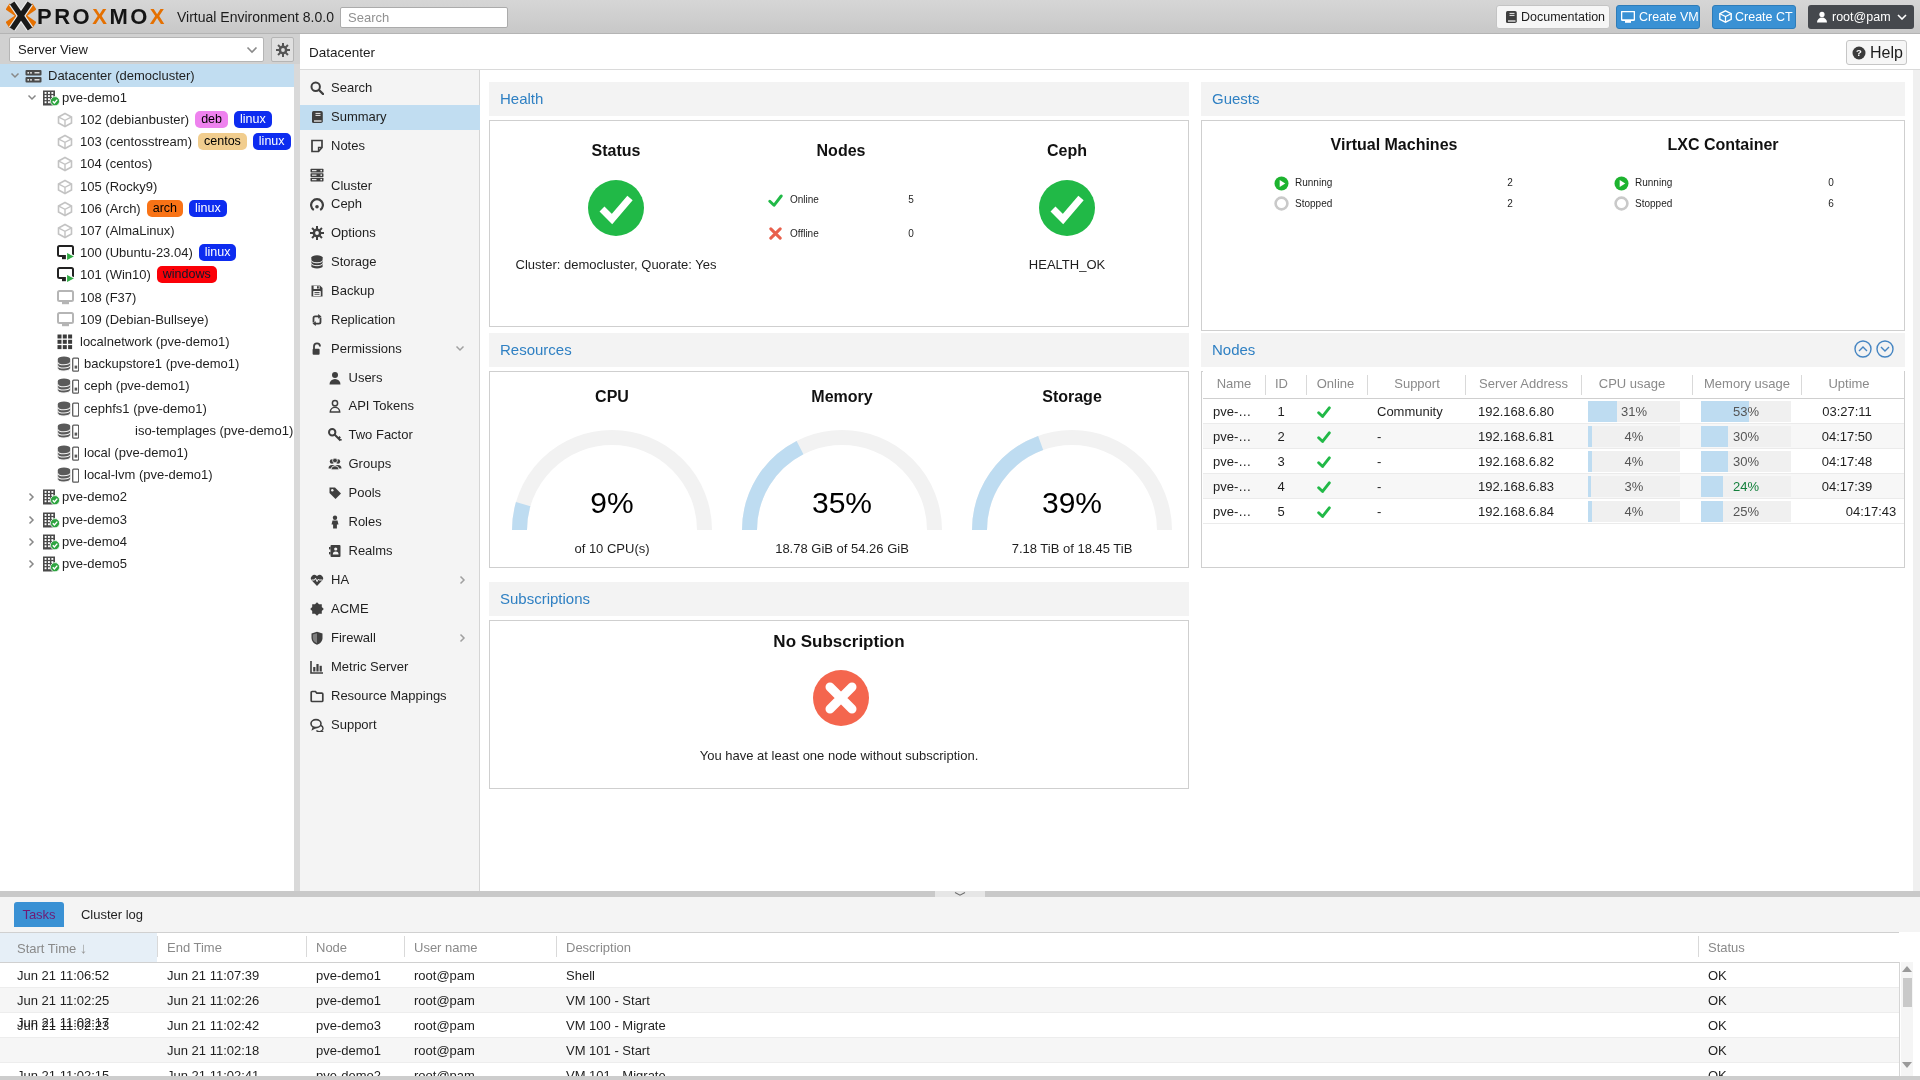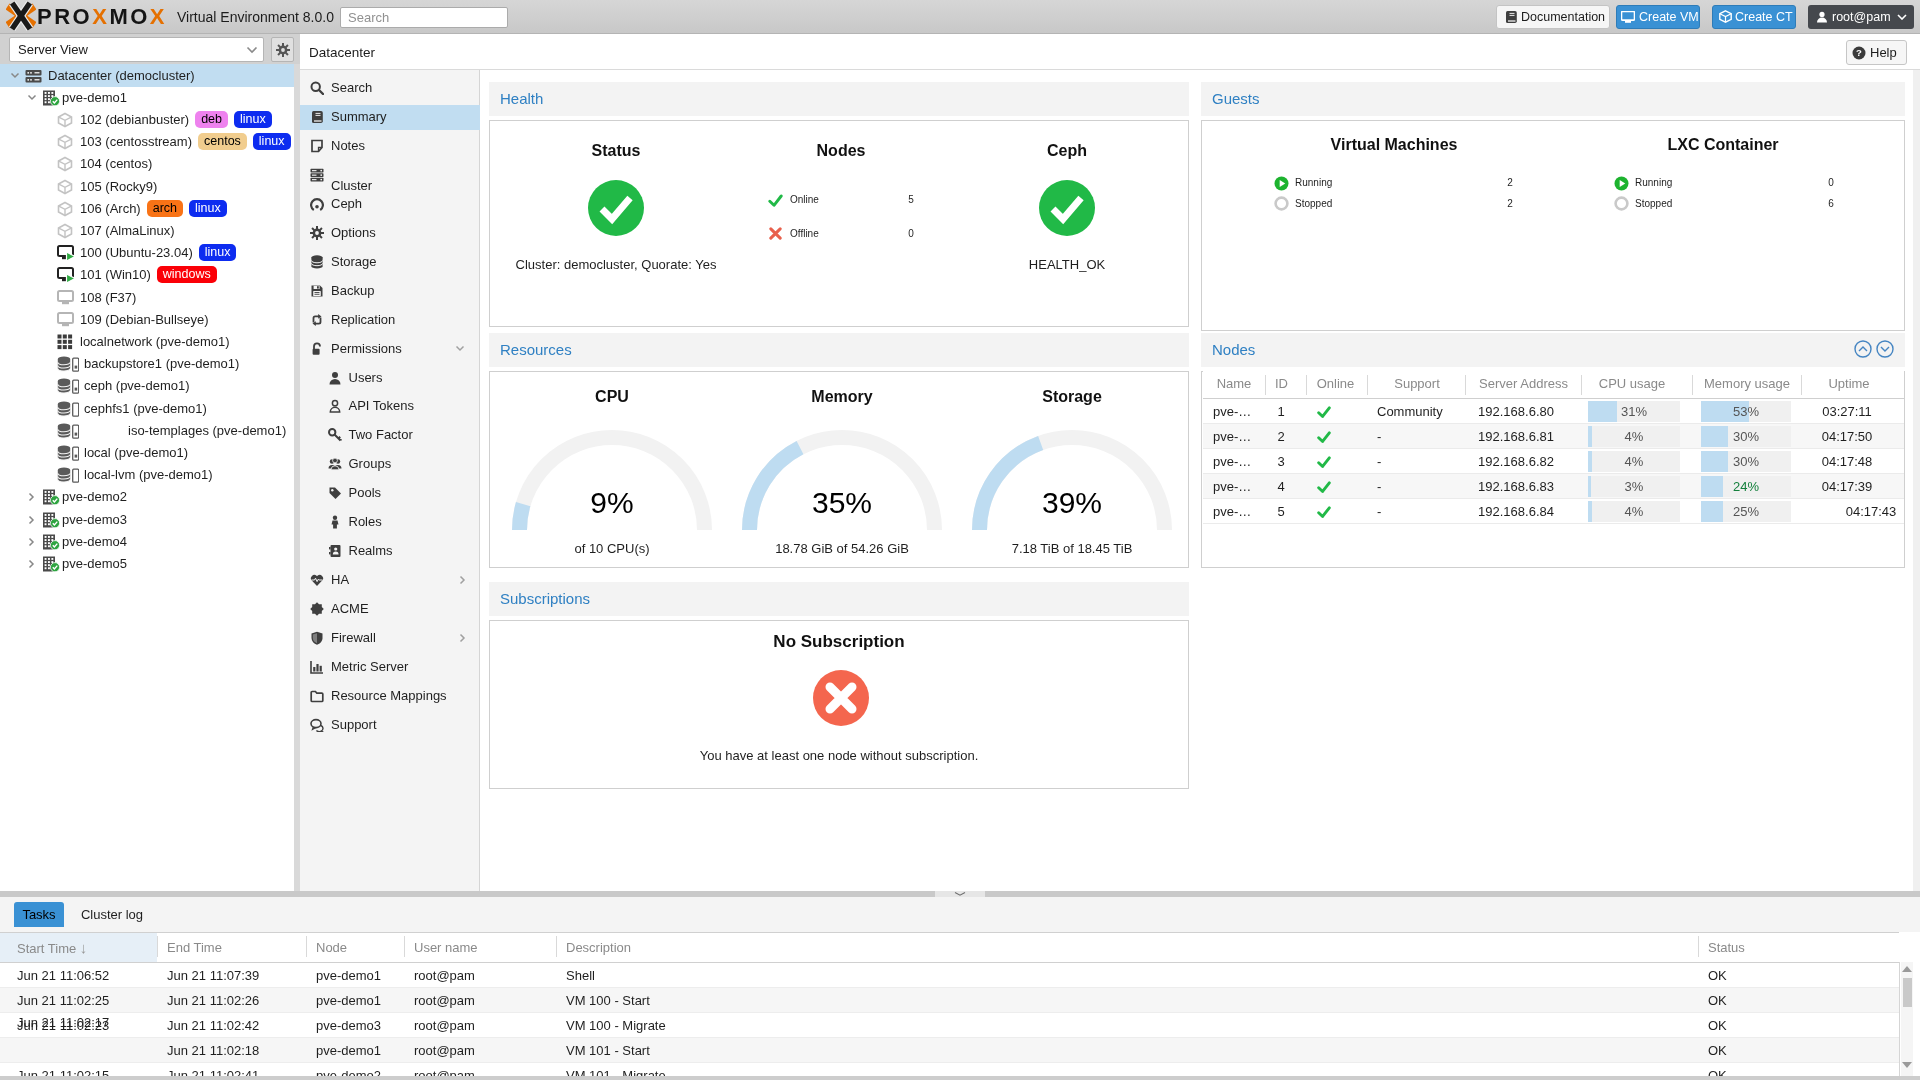--- a/index.html
+++ b/index.html
@@ -83,21 +83,21 @@
     <circle cx="7" cy="7" r="1.9" fill="#e0e0e0"></circle>
   </svg>
 <div class="abs" style="left:294px;top:64px;width:6px;height:830px;background:#d9d9d9;"></div>
 <div class="abs" style="left:300px;top:34px;width:1620px;height:36px;background:#fff;border-bottom:1px solid #dadada;"></div>
 <div class="lt" style="left:309px;top:42px;height:21px;line-height:21px;font-size:13.5px;color:#1c1c1c;">Datacenter</div>
 <div class="abs" style="left:1846px;top:40px;width:61px;height:25px;background:#f6f6f6;border:1px solid #c6c6c6;border-radius:3px;"></div>
 <svg width="14" height="14" viewBox="0 0 14 14" style="position:absolute;left:1852px;top:46px;">
     <circle cx="7" cy="7" r="6.5" fill="#3b3b3b"></circle>
     <text x="7" y="10.4" font-size="9.5" fill="#fff" text-anchor="middle" font-family="Liberation Sans" font-weight="bold">?</text>
   </svg>
-<div class="lt" style="left:1870px;top:43px;height:19px;line-height:19px;font-size:13px;color:#1c1c1c;">Help</div>
+<div class="lt" style="left:1870px;top:43px;height:19px;line-height:19px;font-size:16px;color:#1c1c1c;">Help</div>
 <div class="abs" style="left:0;top:64px;width:294px;height:830px;background:#fff;"></div>
 <div class="abs" style="left:0;top:64.4px;width:294px;height:22.2px;background:#c1ddf1;"></div>
 <svg width="10" height="10" viewBox="0 0 10 10" style="position:absolute;left:10px;top:70.5px;">
     <path d="M1.5 2.5 L5 6 L8.5 2.5" fill="none" stroke="#888" stroke-width="1.5"></path>
   </svg>
 <svg width="17" height="15" viewBox="0 0 17 15" style="position:absolute;left:25px;top:68.5px;">
     <rect x="0.5" y="1" width="16" height="5.6" rx="1" fill="#4a4a4a"></rect>
     <rect x="0.5" y="8" width="16" height="5.6" rx="1" fill="#4a4a4a"></rect>
     <circle cx="3.2" cy="3.8" r="0.9" fill="#fff"></circle>
     <circle cx="6" cy="3.8" r="0.9" fill="#fff"></circle>
@@ -162,21 +162,21 @@
     <rect x="1" y="1" width="15" height="10" rx="1.5" fill="none" stroke="#222" stroke-width="2"></rect>
     <rect x="5" y="12" width="7" height="2.2" fill="#222"></rect>
     <path d="M9.5 7 L18 11.5 L9.5 16 Z" fill="#2fab43" stroke="#fff" stroke-width="1.2"></path>
   </svg>
 <div class="lt t14" style="left:80px;top:243.1px;height:20px;line-height:20px;text-align:center;">100 (Ubuntu-23.04)<span class="tag" style="background:#0d2cf0;color:#fff;">linux</span></div>
 <svg width="19" height="17" viewBox="0 0 19 17" style="position:absolute;left:57px;top:267.3px;">
     <rect x="1" y="1" width="15" height="10" rx="1.5" fill="none" stroke="#222" stroke-width="2"></rect>
     <rect x="5" y="12" width="7" height="2.2" fill="#222"></rect>
     <path d="M9.5 7 L18 11.5 L9.5 16 Z" fill="#2fab43" stroke="#fff" stroke-width="1.2"></path>
   </svg>
-<div class="lt t14" style="left:80px;top:265.3px;height:20px;line-height:20px;">101 (Win10)<span class="tag" style="background:#fb0007;color:#ffffff;">windows</span></div>
+<div class="lt t14" style="left:80px;top:265.3px;height:20px;line-height:20px;">101 (Win10)<span class="tag" style="background:#fb0007;color:#0f172a;">windows</span></div>
 <svg width="19" height="17" viewBox="0 0 19 17" style="position:absolute;left:57px;top:289.5px;">
     <rect x="1" y="1" width="15" height="10" rx="1.5" fill="none" stroke="#b5b5b5" stroke-width="2"></rect>
     <rect x="5" y="12" width="7" height="2.2" fill="#b5b5b5"></rect>
   </svg>
 <div class="lt t14" style="left:80px;top:287.5px;height:20px;line-height:20px;">108 (F37)</div>
 <svg width="19" height="17" viewBox="0 0 19 17" style="position:absolute;left:57px;top:311.70000000000005px;">
     <rect x="1" y="1" width="15" height="10" rx="1.5" fill="none" stroke="#b5b5b5" stroke-width="2"></rect>
     <rect x="5" y="12" width="7" height="2.2" fill="#b5b5b5"></rect>
   </svg>
 <div class="lt t14" style="left:80px;top:309.7px;height:20px;line-height:20px;">109 (Debian-Bullseye)</div>
@@ -215,21 +215,21 @@
     <rect x="15.7" y="2.2" width="6" height="13" rx="1" fill="#fff" stroke="#5a5a5a" stroke-width="1.3"></rect>
   </svg>
 <div class="lt t14" style="left:84px;top:398.5px;height:20px;line-height:20px;">cephfs1 (pve-demo1)</div>
 <svg width="22" height="16" viewBox="0 0 22 16" style="position:absolute;left:57px;top:422.70000000000005px;">
     <ellipse cx="7" cy="3" rx="6.2" ry="2.6" fill="#5a5a5a"></ellipse>
     <path d="M0.8 3 v9.5 a6.2 2.6 0 0 0 12.4 0 V3" fill="#5a5a5a"></path>
     <path d="M0.8 6.2 a6.2 2.6 0 0 0 12.4 0 M0.8 9.4 a6.2 2.6 0 0 0 12.4 0 M0.8 12.4 a6.2 2.6 0 0 0 12.4 0" fill="none" stroke="#f5f5f5" stroke-width="1.1"></path>
     <rect x="15.7" y="2.2" width="6" height="13" rx="1" fill="#fff" stroke="#5a5a5a" stroke-width="1.3"></rect>
     <rect x="17.6" y="9.6" width="2.6" height="3" fill="#5a5a5a"></rect>
   </svg>
-<div class="lt t14" style="left:84px;top:420.7px;height:20px;line-height:20px;padding-left:44px;">iso-templages (pve-demo1)</div>
+<div class="lt t14" style="left:91px;top:420.7px;height:20px;line-height:20px;padding-left:44px;">iso-templages (pve-demo1)</div>
 <svg width="22" height="16" viewBox="0 0 22 16" style="position:absolute;left:57px;top:444.9px;">
     <ellipse cx="7" cy="3" rx="6.2" ry="2.6" fill="#5a5a5a"></ellipse>
     <path d="M0.8 3 v9.5 a6.2 2.6 0 0 0 12.4 0 V3" fill="#5a5a5a"></path>
     <path d="M0.8 6.2 a6.2 2.6 0 0 0 12.4 0 M0.8 9.4 a6.2 2.6 0 0 0 12.4 0 M0.8 12.4 a6.2 2.6 0 0 0 12.4 0" fill="none" stroke="#f5f5f5" stroke-width="1.1"></path>
     <rect x="15.7" y="2.2" width="6" height="13" rx="1" fill="#fff" stroke="#5a5a5a" stroke-width="1.3"></rect>
     <rect x="17.6" y="9.6" width="2.6" height="3" fill="#5a5a5a"></rect>
   </svg>
 <div class="lt t14" style="left:84px;top:442.9px;height:20px;line-height:20px;">local (pve-demo1)</div>
 <svg width="22" height="16" viewBox="0 0 22 16" style="position:absolute;left:57px;top:467.1px;">
     <ellipse cx="7" cy="3" rx="6.2" ry="2.6" fill="#5a5a5a"></ellipse>
@@ -668,21 +668,21 @@
   </svg>
 <div class="ct t14" style="left:839px;top:746.0px;height:20px;line-height:20px;">You have at least one node without subscription.</div>
 <div class="abs" style="left:0;top:891px;width:1920px;height:6px;background:#c9c9c9;"></div>
 <div class="abs" style="left:935px;top:891px;width:50px;height:6px;background:#e6e6e6;"></div>
 <svg width="12" height="4" viewBox="0 0 12 4" style="position:absolute;left:954px;top:892.2px;">
     <path d="M1 0.5 L6 3.2 L11 0.5" fill="none" stroke="#6e6e6e" stroke-width="1.1"></path>
   </svg>
 <div class="abs" style="left:0;top:897px;width:1920px;height:183px;background:#fff;"></div>
 <div class="abs" style="left:0;top:897px;width:1920px;height:35px;background:#f4f4f4;"></div>
 <div class="abs" style="left:14px;top:902px;width:50px;height:25px;background:#3a91d4;border-radius:3px 3px 0 0;"></div>
-<div class="ct t14" style="left:39px;top:905.0px;height:20px;line-height:20px;color:#000000;">Tasks</div>
+<div class="ct t14" style="left:39px;top:905.0px;height:20px;line-height:20px;color:#701a75;">Tasks</div>
 <div class="ct t14" style="left:112px;top:905.0px;height:20px;line-height:20px;">Cluster log</div>
 <div class="abs" style="left:0;top:932px;width:1899px;height:31px;background:#fff;border-top:1px solid #d0d0d0;border-bottom:1px solid #d0d0d0;"></div>
 <div class="abs" style="left:0;top:933px;width:157px;height:29px;background:#e6eff7;"></div>
 <div class="lt g14" style="left:17px;top:937.5px;height:20px;line-height:20px;">Start Time <span style="font-size:15px;color:#9a9a9a;">↓</span></div>
 <div class="lt g14" style="left:167px;top:937.5px;height:20px;line-height:20px;">End Time</div>
 <div class="lt g14" style="left:316px;top:937.5px;height:20px;line-height:20px;">Node</div>
 <div class="lt g14" style="left:414px;top:937.5px;height:20px;line-height:20px;">User name</div>
 <div class="lt g14" style="left:566px;top:937.5px;height:20px;line-height:20px;">Description</div>
 <div class="lt g14" style="left:1708px;top:937.5px;height:20px;line-height:20px;">Status</div>
 <div class="abs" style="left:157px;top:936px;width:1px;height:21px;background:#d9d9d9;"></div>

